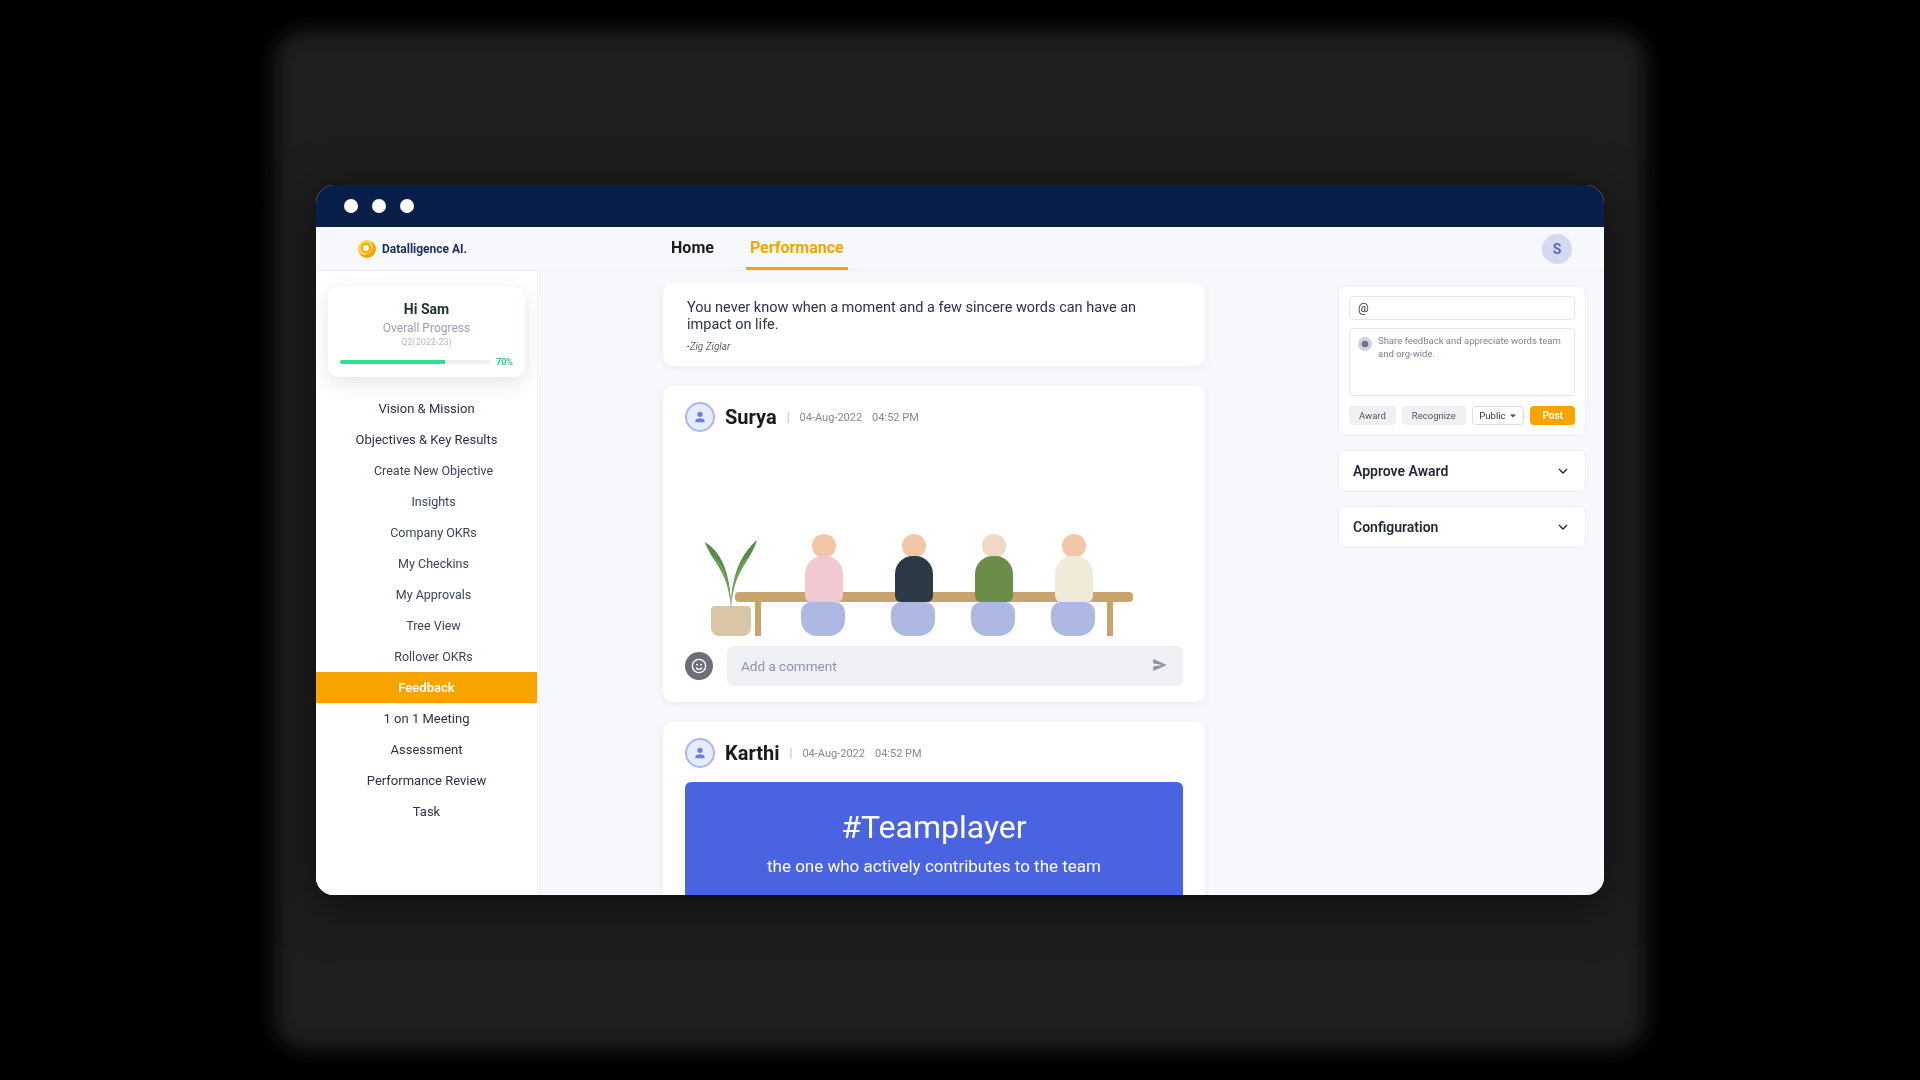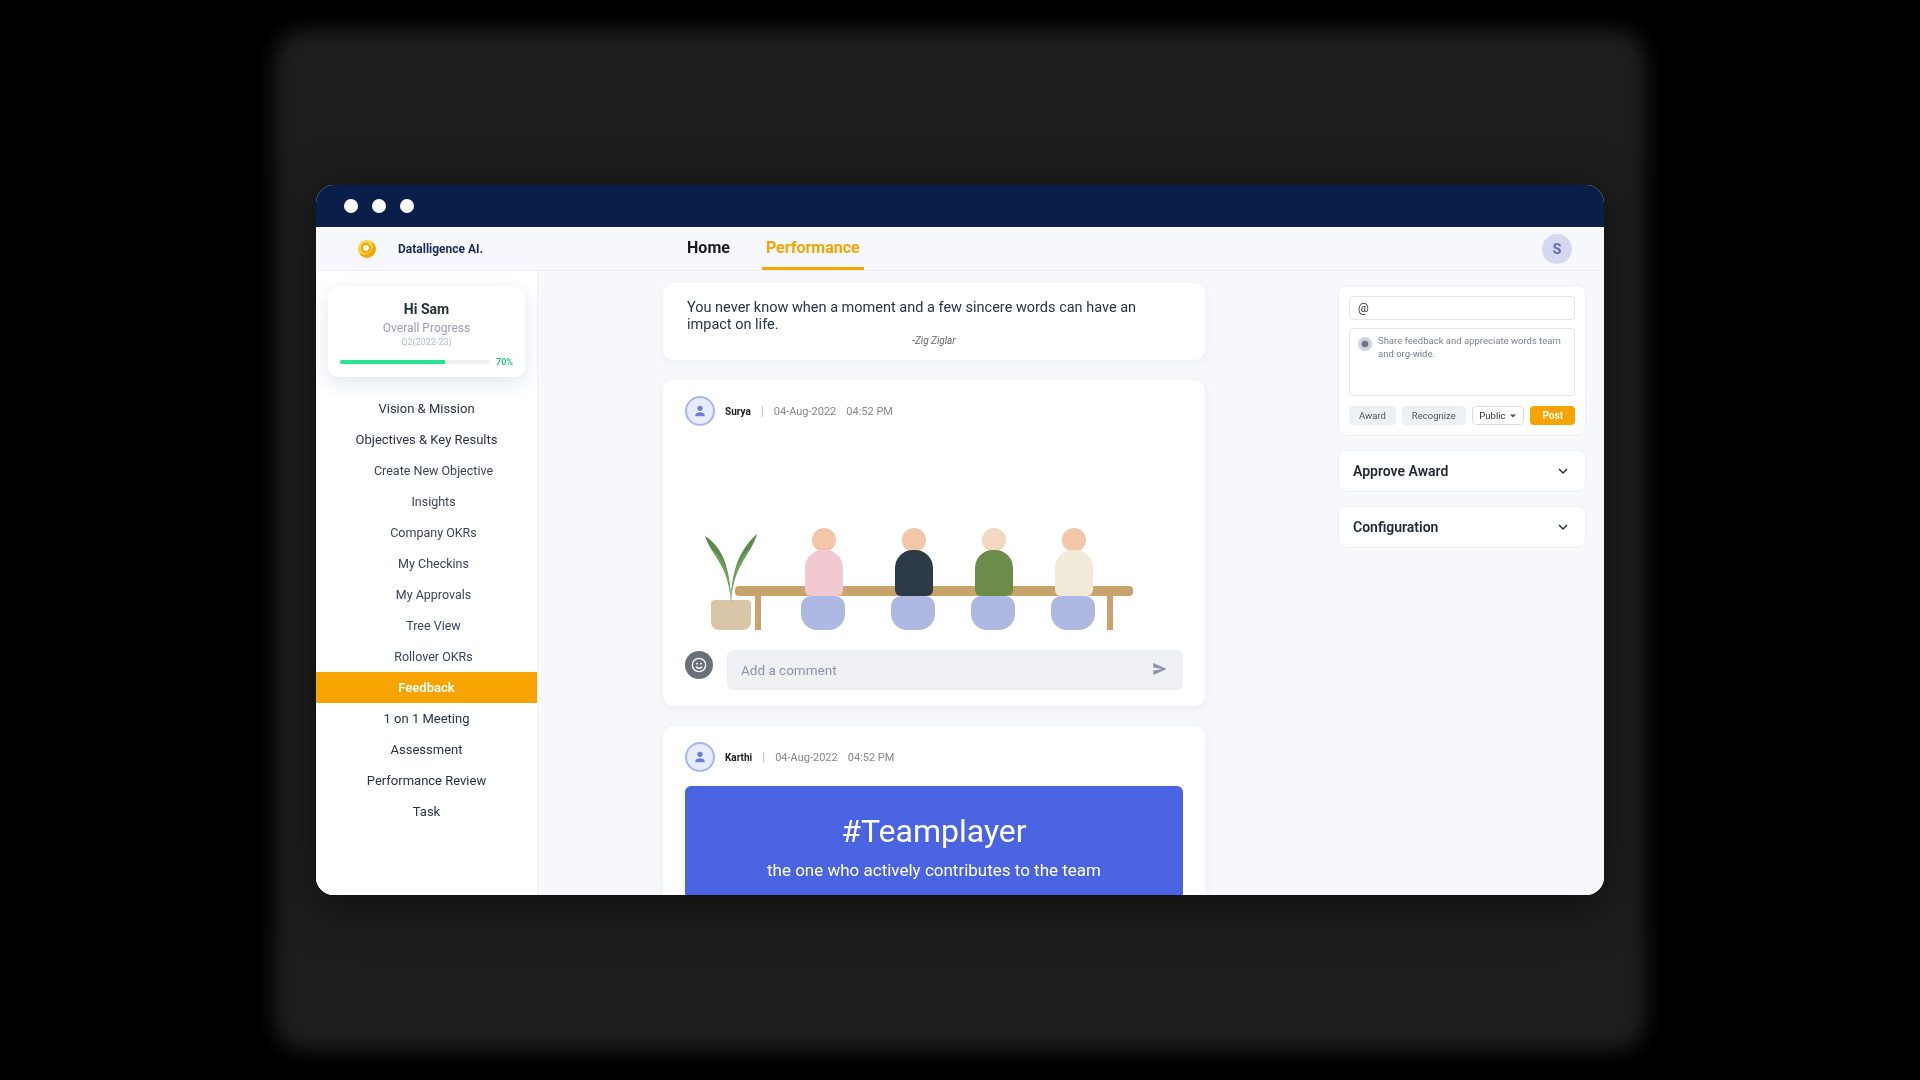--- a/index.html
+++ b/index.html
@@ -48,21 +48,21 @@
   }
   .dot { width: 14px; height: 14px; border-radius: 50%; background: #fff; }
   .topbar {
     height: 44px;
     background: #f6f8fd;
     display: flex;
     align-items: center;
     padding: 0 32px;
     border-bottom: 1px solid #eceef5;
   }
-  .brand { display: flex; align-items: center; gap: 22px; font-size: 12px; font-weight: 700; color: #1a2b5a; padding-left: 10px; }
+  .brand { display: flex; align-items: center; gap: 6px; font-size: 12px; font-weight: 700; color: #1a2b5a; padding-left: 10px; }
   .brand-icon {
     width: 18px; height: 18px; border-radius: 50%;
     background: radial-gradient(circle at 35% 35%, #ffd24a 0 50%, #f7a400 51% 100%);
     position: relative;
   }
   .brand-icon::after {
     content:""; position:absolute; width:6px; height:6px; border:2px solid #f7a400;
     border-radius:50%; top:3px; left:3px; background:#fff;
   }
   .tabs { display: flex; gap: 28px; margin-left: 200px; }
@@ -95,33 +95,33 @@
   .nav-item { padding: 8px 16px; cursor: pointer; text-align: center; }
   .nav-item.sub { padding-left: 30px; color: #3b4358; font-size: 12.5px; }
   .nav-item.active { background: #f7a400; color: #fff; font-weight: 600; }
   
   .feed { flex: 1; padding: 12px 100px 0 92px; overflow: hidden; }
   .quote-card {
     background: #fff; border-radius: 10px; padding: 16px 24px 14px;
     box-shadow: 0 2px 10px rgba(20,40,100,.05);
     color: #2a3246; font-size: 14.5px;
   }
-  .quote-attr { text-align: center; font-size: 10px; font-style: italic; color: #666; margin-top: 2px; }
+  .quote-attr { text-align: left; font-size: 10px; font-style: italic; color: #666; margin-top: 8px; }
   .post-card {
     background: #fff; border-radius: 10px; margin-top: 20px;
     box-shadow: 0 2px 10px rgba(20,40,100,.06);
     padding: 16px 22px;
   }
   .post-head { display: flex; align-items: center; gap: 10px; font-size: 12px; }
   .user-ball {
     width: 30px; height: 30px; border-radius: 50%; background: #e8ecff;
     border: 2px solid #a7b6ef; display:flex; align-items:center; justify-content:center;
   }
   .user-ball svg { width: 16px; height: 16px; fill: #6a7fd6; }
-  .post-name { font-weight: 700; color: #1a1a1a; font-size: 10px; }
+  .post-name { font-weight: 700; color: #1a1a1a; font-size: 20px; }
   .sep { color: #bbb; }
   .meta { color: #888; font-size: 11px; }
   .illus {
     height: 190px; margin: 14px 0 10px; border-radius: 6px;
     display: flex; align-items: flex-end; justify-content: center;
     background: #fff; position: relative; overflow: hidden;
   }
   .table-top { position:absolute; bottom:34px; left:50px; right:50px; height:10px; background:#c9a36c; border-radius:4px; }
   .table-leg { position:absolute; bottom:0; width:6px; height:36px; background:#c9a36c; }
   .table-leg.l { left:70px; } .table-leg.r { right:70px; }
@@ -137,21 +137,20 @@
   .person.p4 { left:370px; } .person.p4 .head{background:#f2c6a8;} .person.p4 .body-shape{background:#f0ead8;}
   .chair { position:absolute; bottom:0; width:44px; height:34px; background:#aeb9e3; border-radius:10px 10px 16px 16px; }
   .chair.c1{left:116px;} .chair.c2{left:206px;} .chair.c3{left:286px;} .chair.c4{left:366px;}
   .comment-row { display:flex; align-items:center; gap:14px; margin-top:6px; }
   .smiley { width:28px; height:28px; border-radius:50%; background:#6b6f78; display:flex; align-items:center; justify-content:center; }
   .smiley svg{width:16px;height:16px;fill:#fff;}
   .comment-input {
     flex:1; background:#eef0f4; border-radius:6px; height:40px;
     display:flex; align-items:center; padding:0 14px; color:#8c93a7; font-size:13.5px;
     justify-content:space-between;
-    margin-top:10px;
   }
   .send-icon svg{width:18px;height:18px;fill:#8c93a7;}
   .teamplayer {
     background:#4a63e0; color:#fff; border-radius:6px; margin-top:14px;
     height:120px; display:flex; flex-direction:column; align-items:center; justify-content:center;
     padding:18px;
   }
   .teamplayer .tag { font-size:32px; font-weight:400; }
   .teamplayer .desc { font-size:17px; margin-top:10px; }
   

